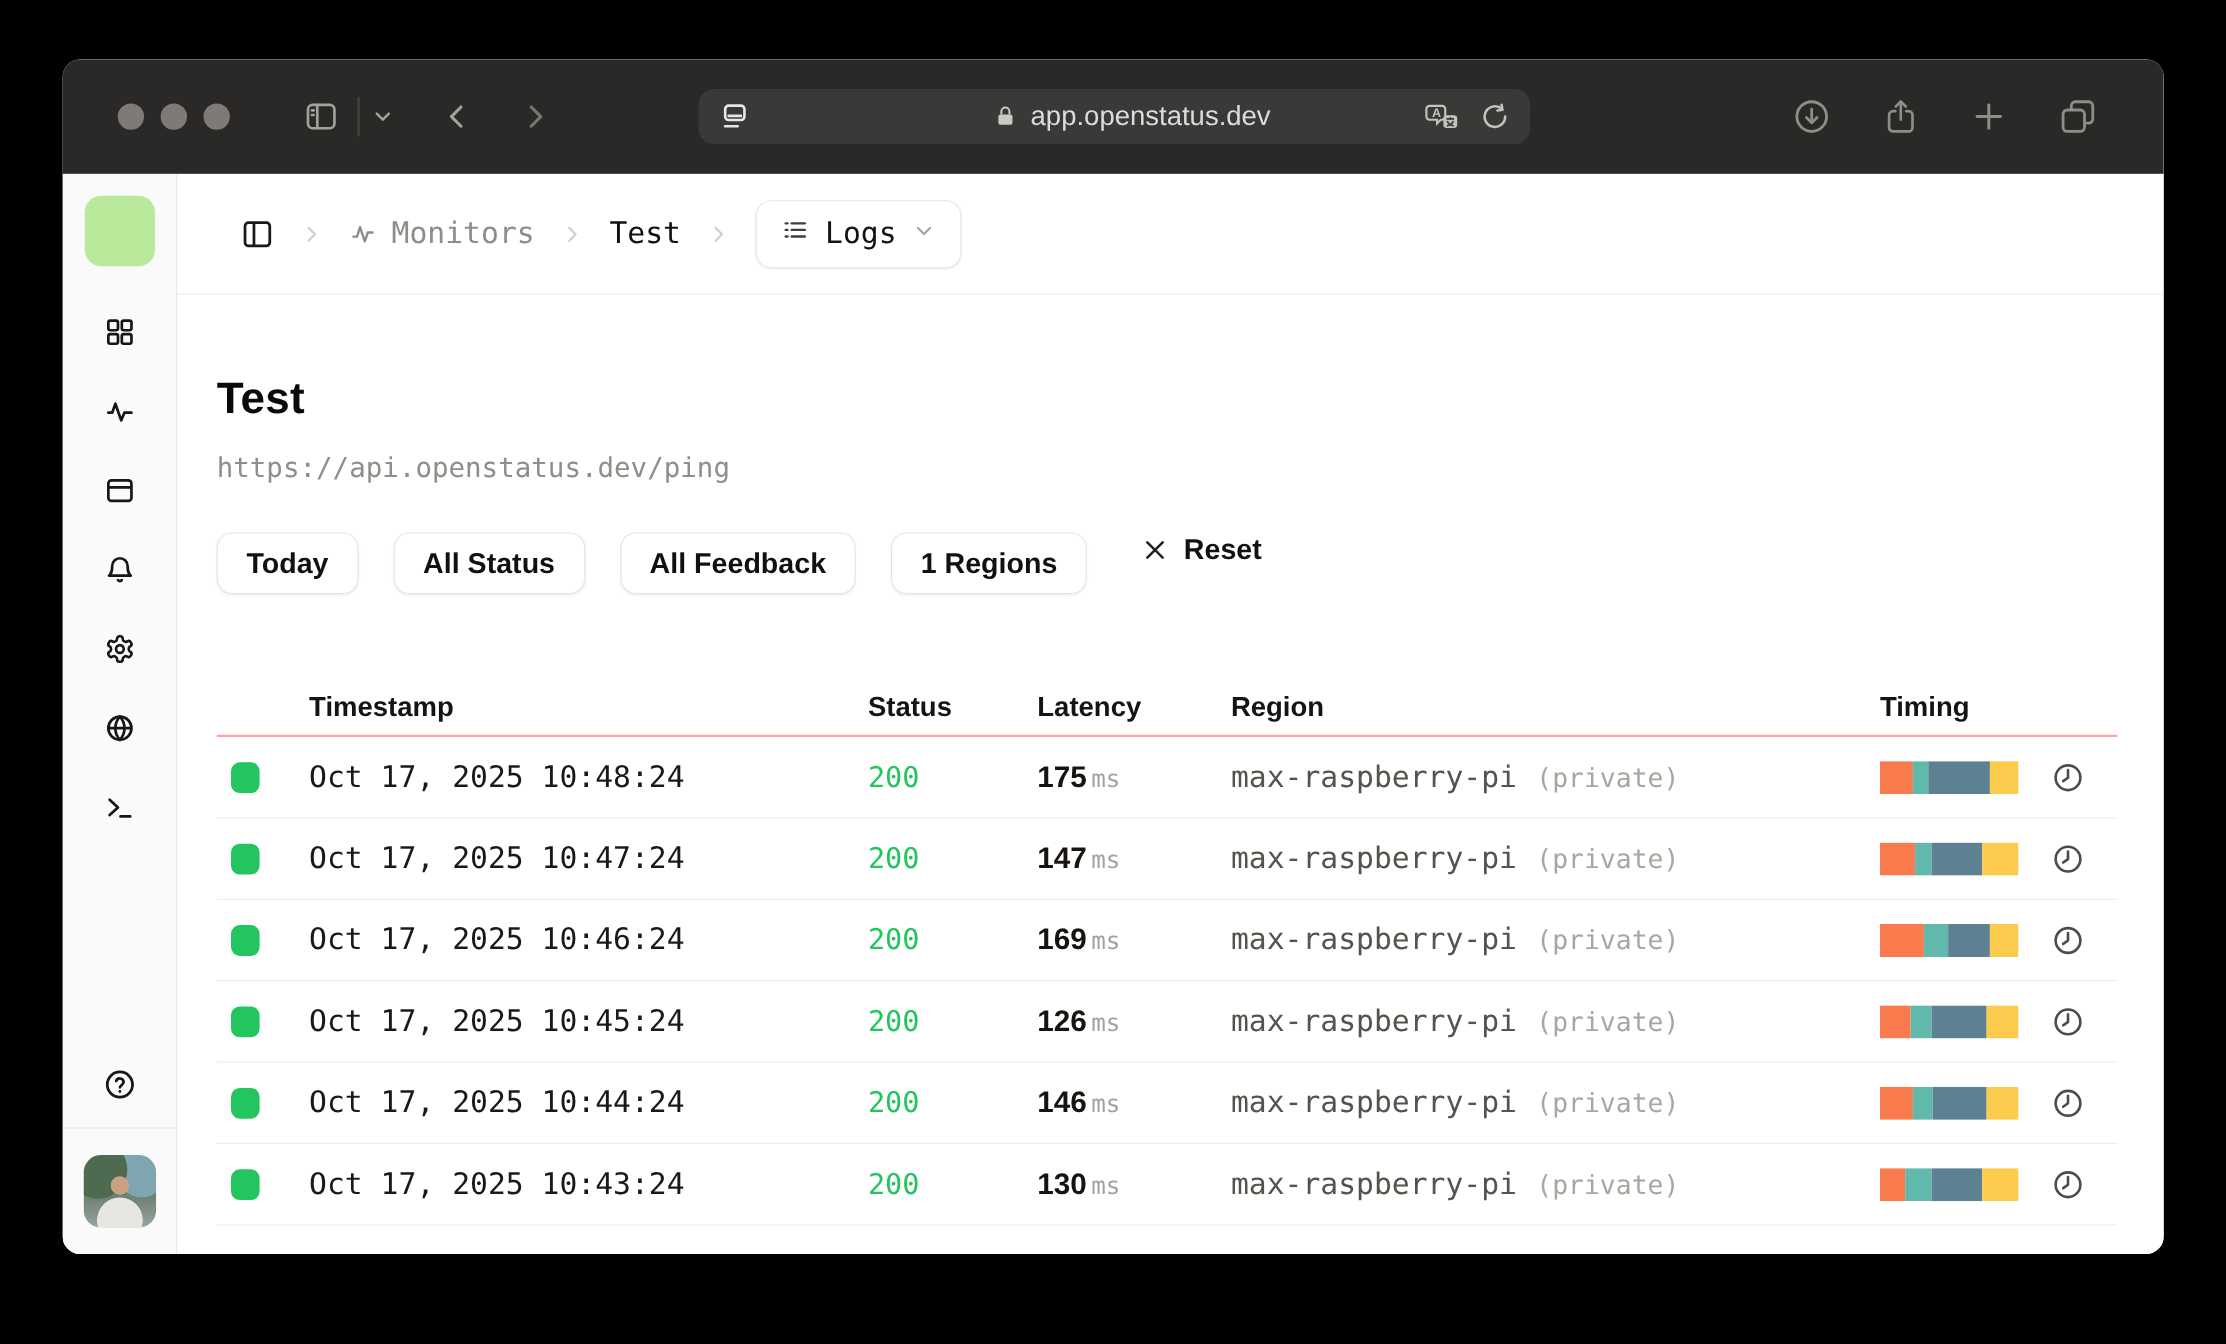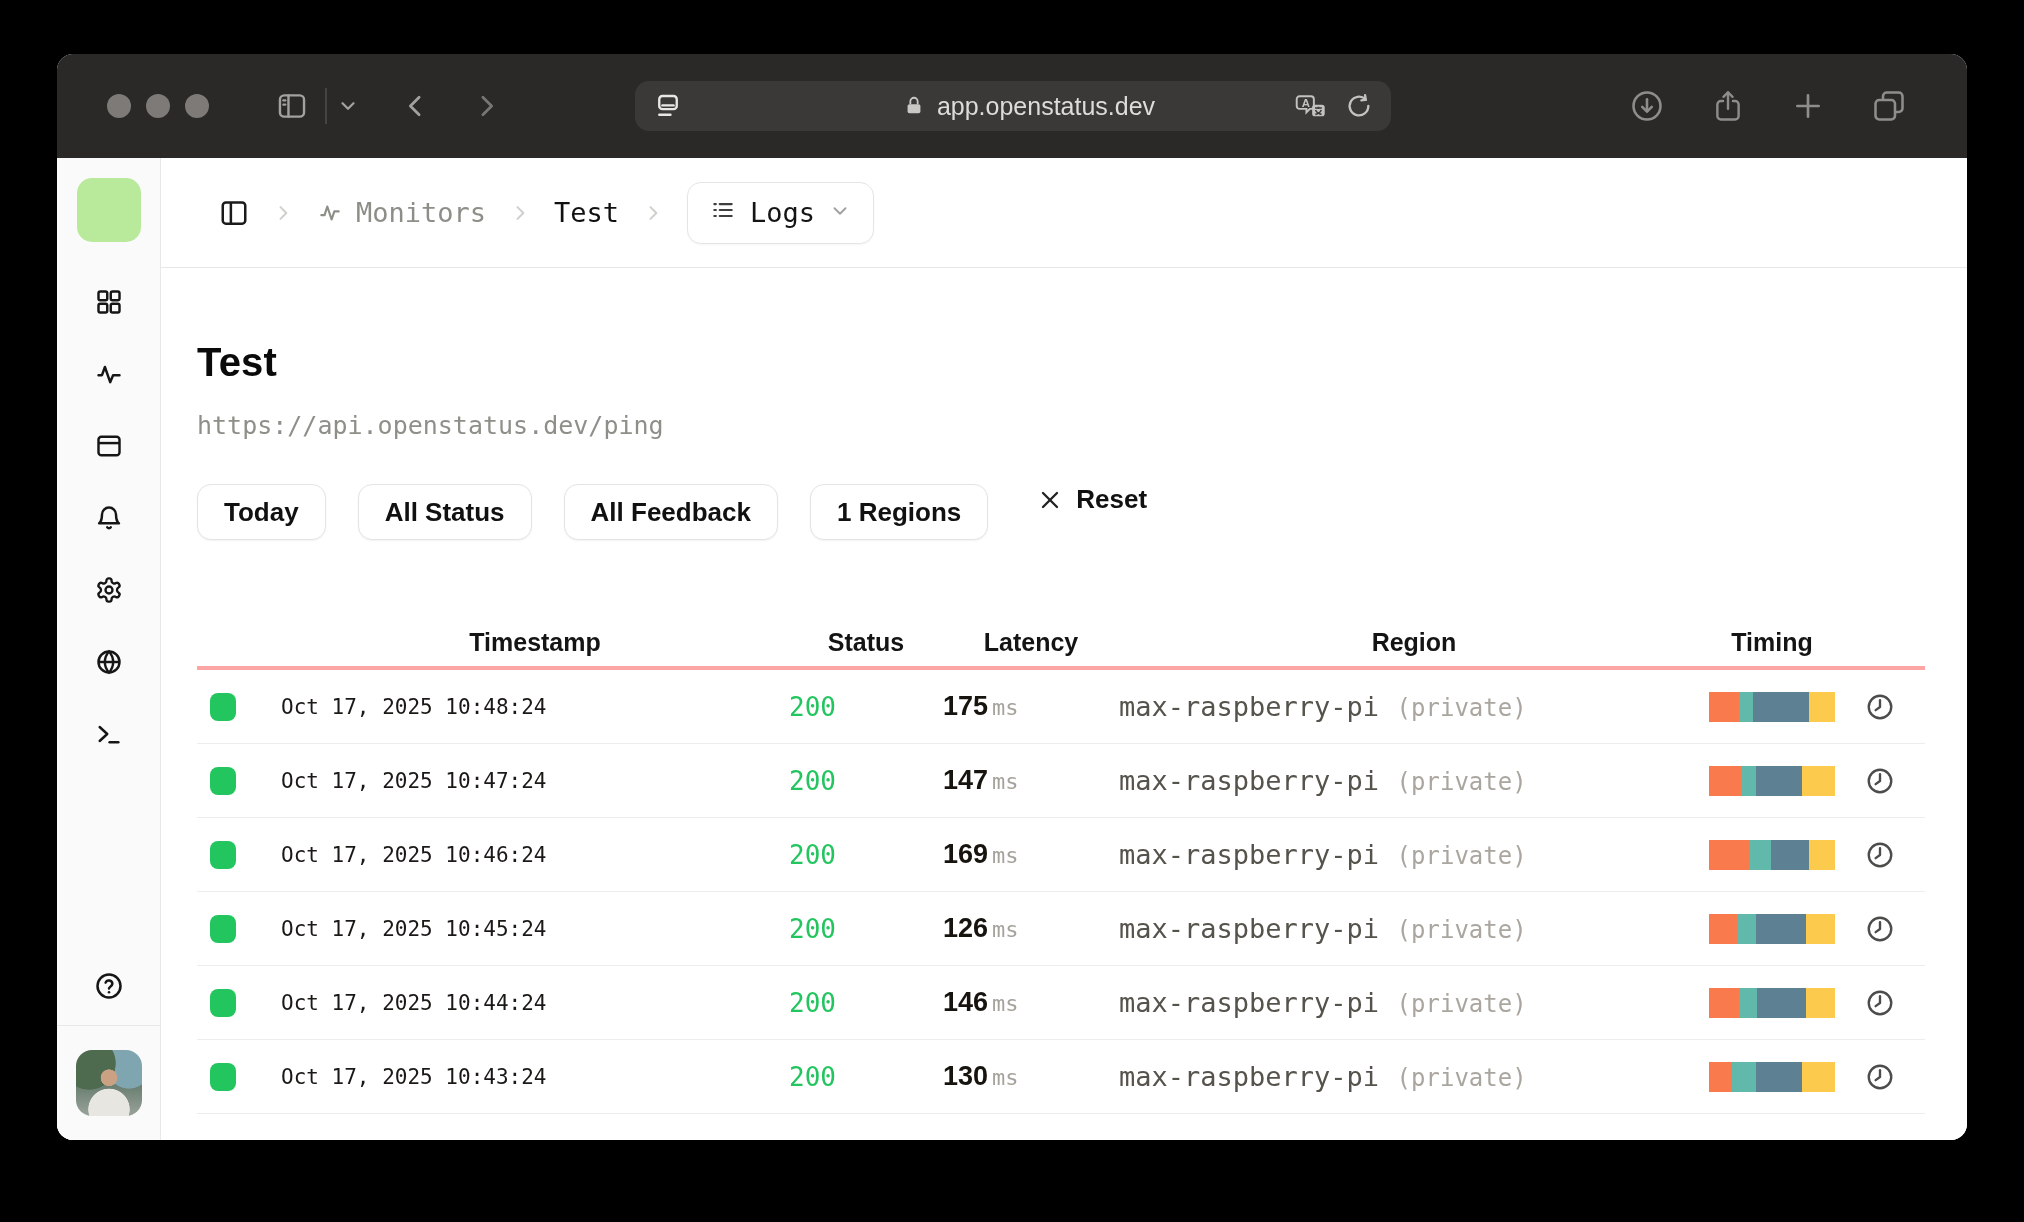--- a/index.html
+++ b/index.html
@@ -106,25 +106,25 @@
     font-family:"Liberation Sans", sans-serif;
   }
   .reset-btn svg { color:#222; }
 
   
   .ltable { margin-top:78px; }
   .lrow {
     display:grid; grid-template-columns:84px 508px 154px 176px 590px 126px minmax(0,1fr);
     align-items:center;
   }
-  .lhead { height:52px; border-bottom:4px solid #fca5a5;text-align:center; }
+  .lhead { height:52px; border-bottom:2px solid #fca5a5; }
   .lhead .hcell { font-size:25px; font-weight:700; color:#141414; }
   .trow { height:74px; border-bottom:1px solid #ededed; cursor:pointer; }
   .okdot { display:block; width:26px; height:28px; border-radius:8px; margin-left:13px; }
-  .c-ts { font-size:21px; color:#1b1916; }
+  .c-ts { font-size:27px; color:#1b1916; }
   .c-status { font-size:26px; }
   .c-lat { display:flex; align-items:baseline; gap:4px; }
   .lat-num { font-size:27px; font-weight:600; color:#17130e; }
   .lat-unit { font-size:22px; color:#a5a19b; }
   .c-region { font-size:27px; color:#56524c; white-space:nowrap; }
   .region-note { font-size:24px; color:#aaa69f; margin-left:10px; }
   .timing-bar { display:flex; width:126px; height:30px; overflow:hidden; }
   .timing-bar span { height:100%; }
   .c-clock { display:flex; justify-content:center; color:#4c4c4a; }
 </style>

